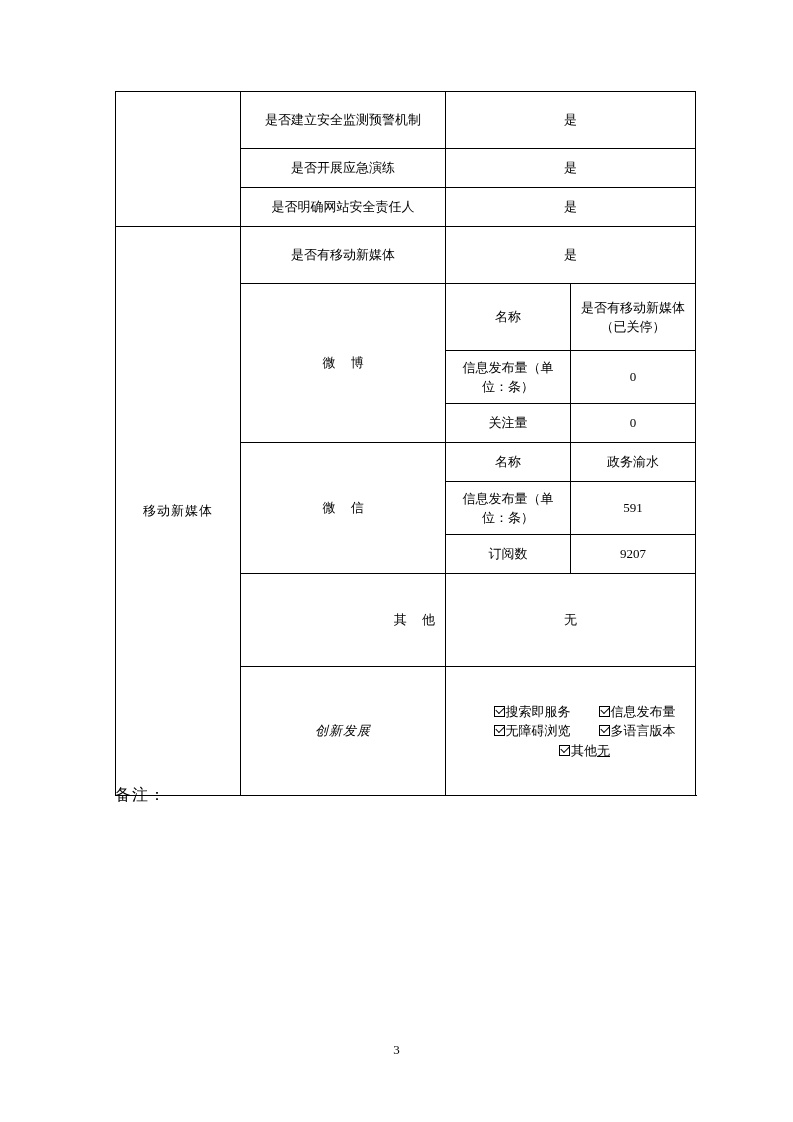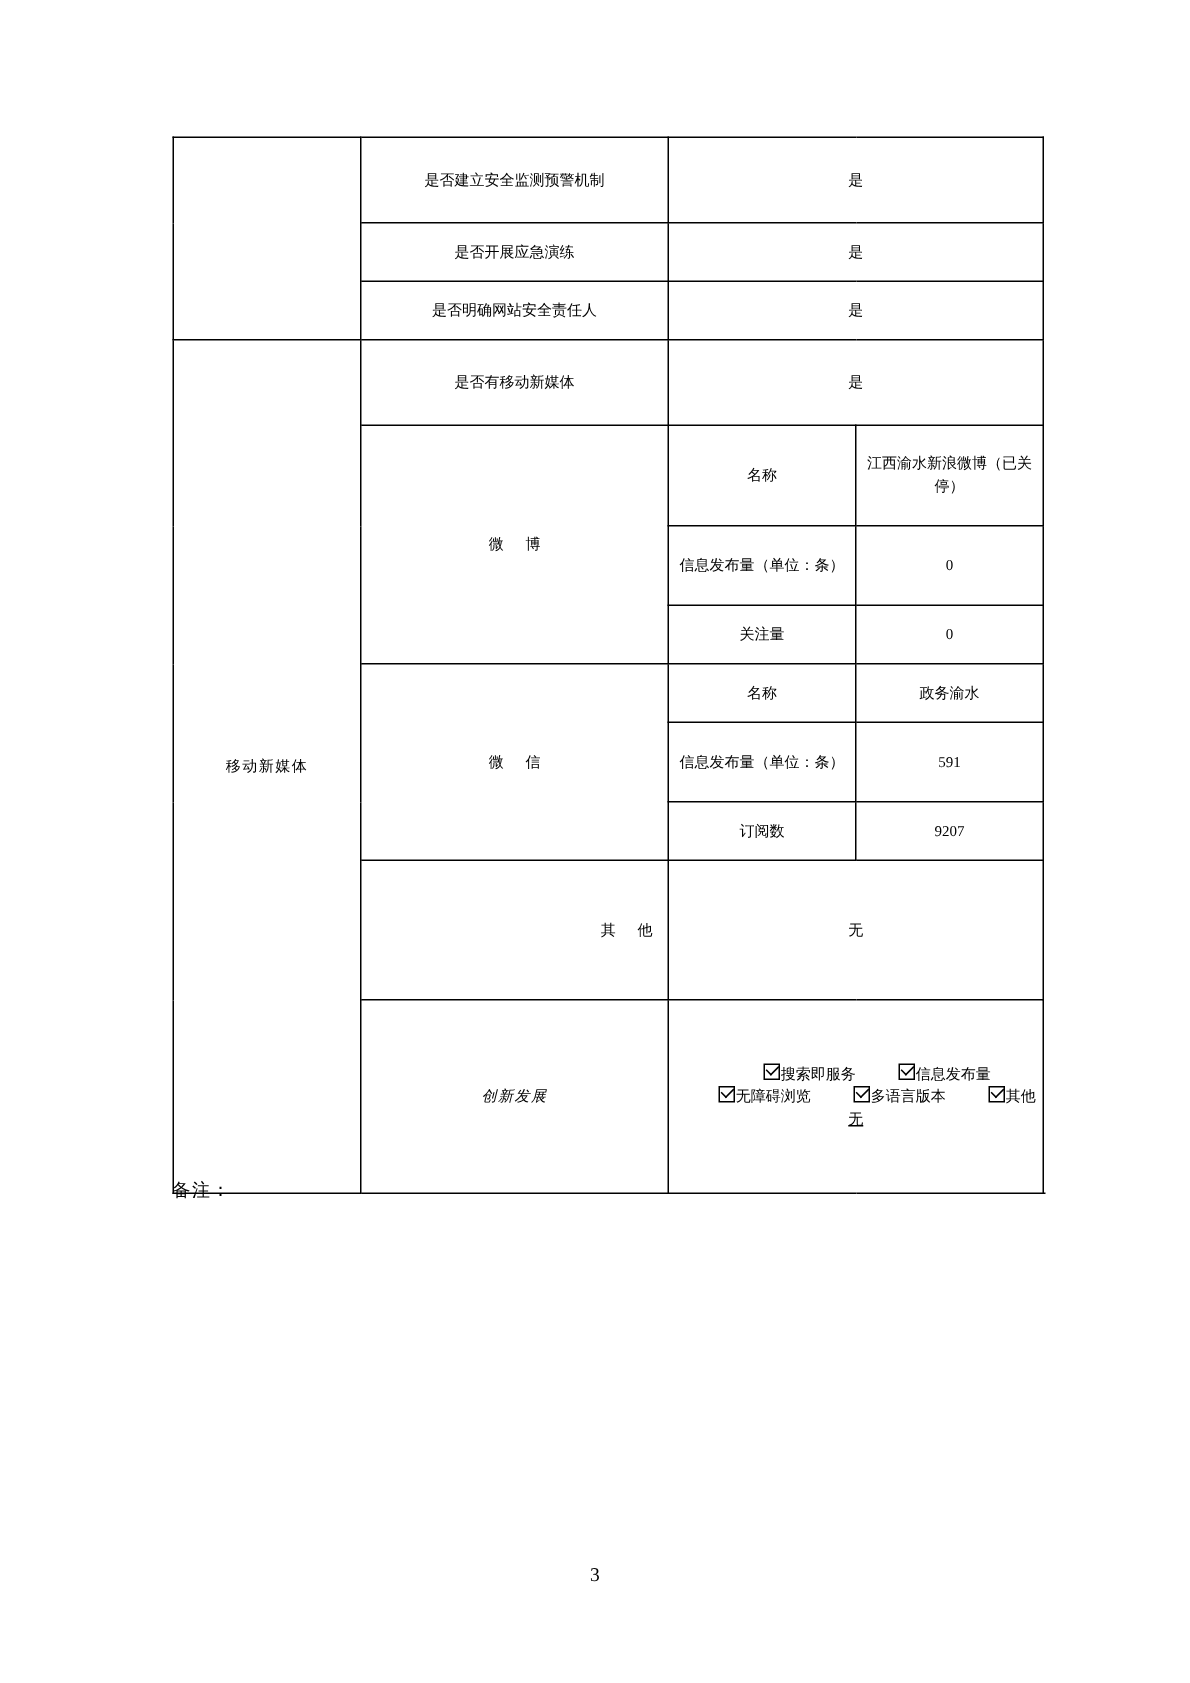--- a/index.html
+++ b/index.html
@@ -23,21 +23,21 @@
   .doc-table {
     position: absolute;
     left: 115px;
     top: 91px;
     width: 580px;
     border-collapse: collapse;
     table-layout: fixed;
   }
   .doc-table td {
     border: 1px solid #000000;
-    font-size: 10px;
+    font-size: 13px;
     line-height: 1.5;
     text-align: center;
     vertical-align: middle;
     padding: 4px 4px;
     font-family: "Liberation Serif", "DejaVu Serif", serif;
   }
   .col-a { width: 125px; }
   .col-b { width: 205px; }
   .col-c { width: 125px; }
   .col-d { width: 125px; }
@@ -83,21 +83,21 @@
     white-space: nowrap;
     margin-left: 28px;
   }
   .underline-txt {
     text-decoration: underline;
   }
   .remark {
     position: absolute;
     left: 115px;
     top: 785px;
-    font-size: 12px;
+    font-size: 16px;
     letter-spacing: 1px;
   }
   .page-number {
     position: absolute;
     left: 0;
     right: 0;
     top: 1042px;
     text-align: center;
     font-size: 13px;
   }
@@ -131,21 +131,21 @@
 
       <tr>
         <td class="col-a label-vert" rowspan="9">移动新媒体</td>
         <td class="cell-tall">是否有移动新媒体</td>
         <td colspan="2">是</td>
       </tr>
 
       <tr>
         <td class="spaced" rowspan="3">微 博</td>
         <td style="height:58px;">名称</td>
-        <td>江西渝水新浪微博（已关停）</td>
+        <td>是否有移动新媒体（已关停）</td>
       </tr>
       <tr>
         <td style="height:44px;">信息发布量（单位：条）</td>
         <td>0</td>
       </tr>
       <tr>
         <td class="cell-std">关注量</td>
         <td>0</td>
       </tr>
 

